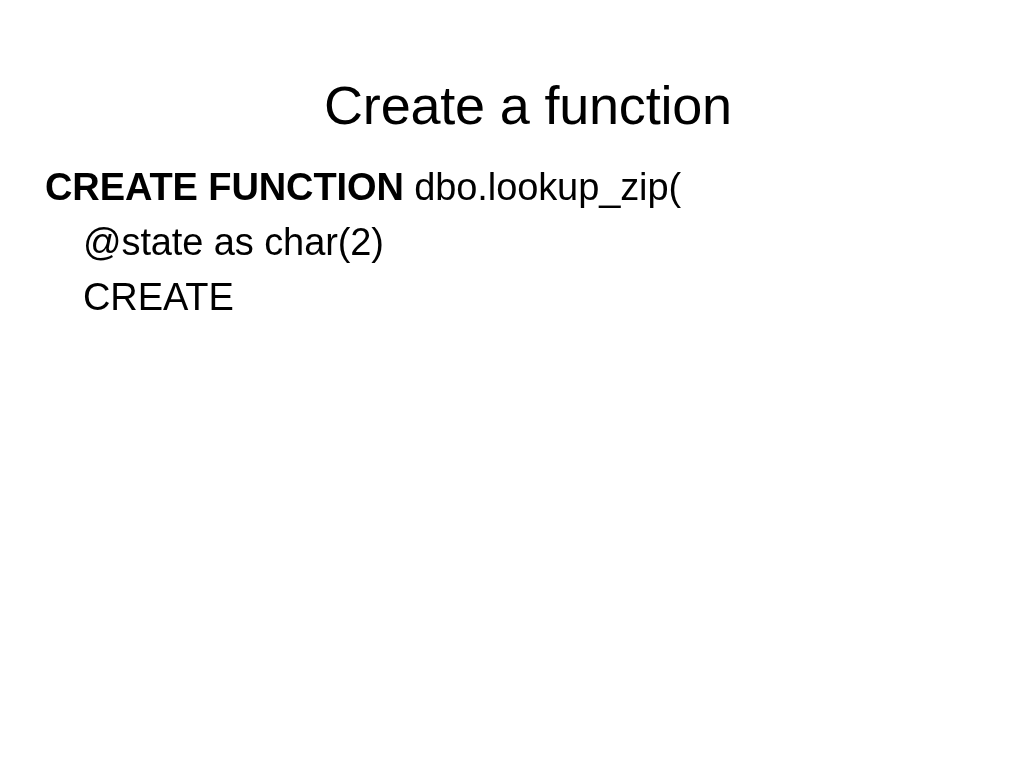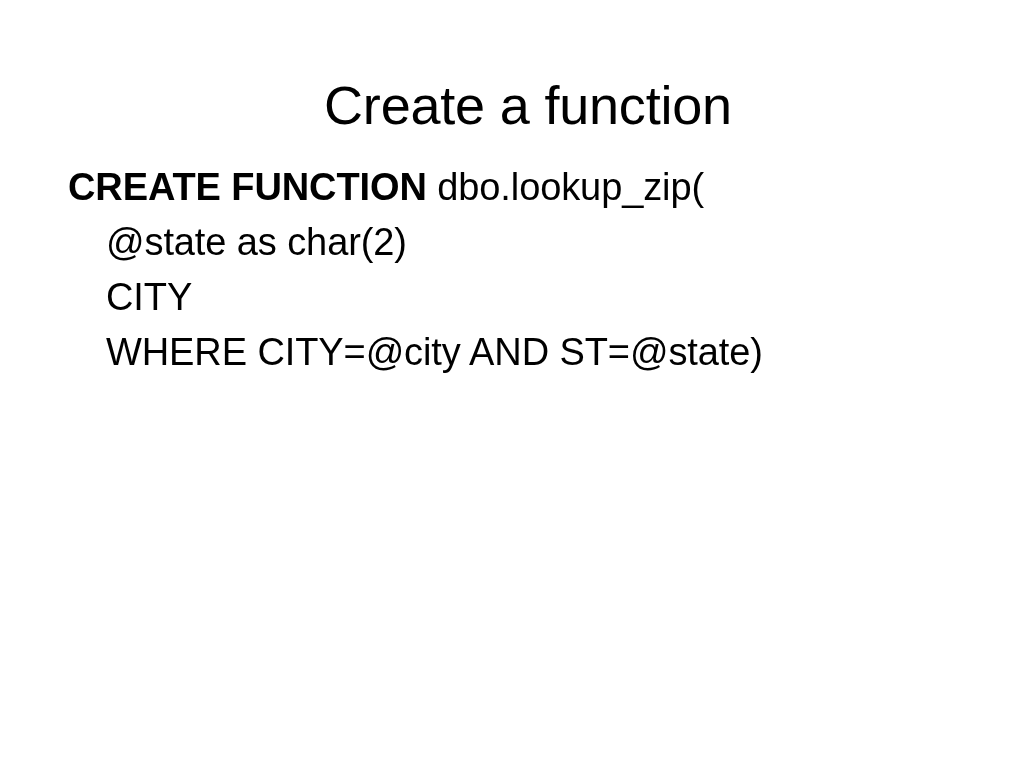--- a/index.html
+++ b/index.html
@@ -28,21 +28,21 @@
     text-align: center;
     font-size: 54px;
     font-weight: 400;
     line-height: 1.18;
     letter-spacing: -0.2px;
     color: #000000;
     white-space: nowrap;
   }
   .code-block {
     position: absolute;
-    left: 68px;
+    left: 45px;
     top: 160px;
     width: 920px;
   }
   .code-line {
     font-size: 38px;
     font-weight: 400;
     line-height: 55px;
     height: 55px;
     color: #000000;
     white-space: pre;
@@ -58,17 +58,16 @@
 </head>
 <body>
 
 <div class="slide">
 
   <h1 class="slide-title">Create a function</h1>
 
   <div class="code-block">
       <div class="code-line"><span class="kw-bold">CREATE FUNCTION</span><span> dbo.lookup_zip(</span></div>
       <div class="code-line indented"><span>@state as char(2)</span></div>
-      <div class="code-line indented"><span>CITY</span></div>
-      <div class="code-line indented"><span>WHERE CITY=@city AND ST=@state)</span></div>
+      <div class="code-line indented"><span>CREATE</span></div>
     </div>
 
 </div>
 
 </body></html>

